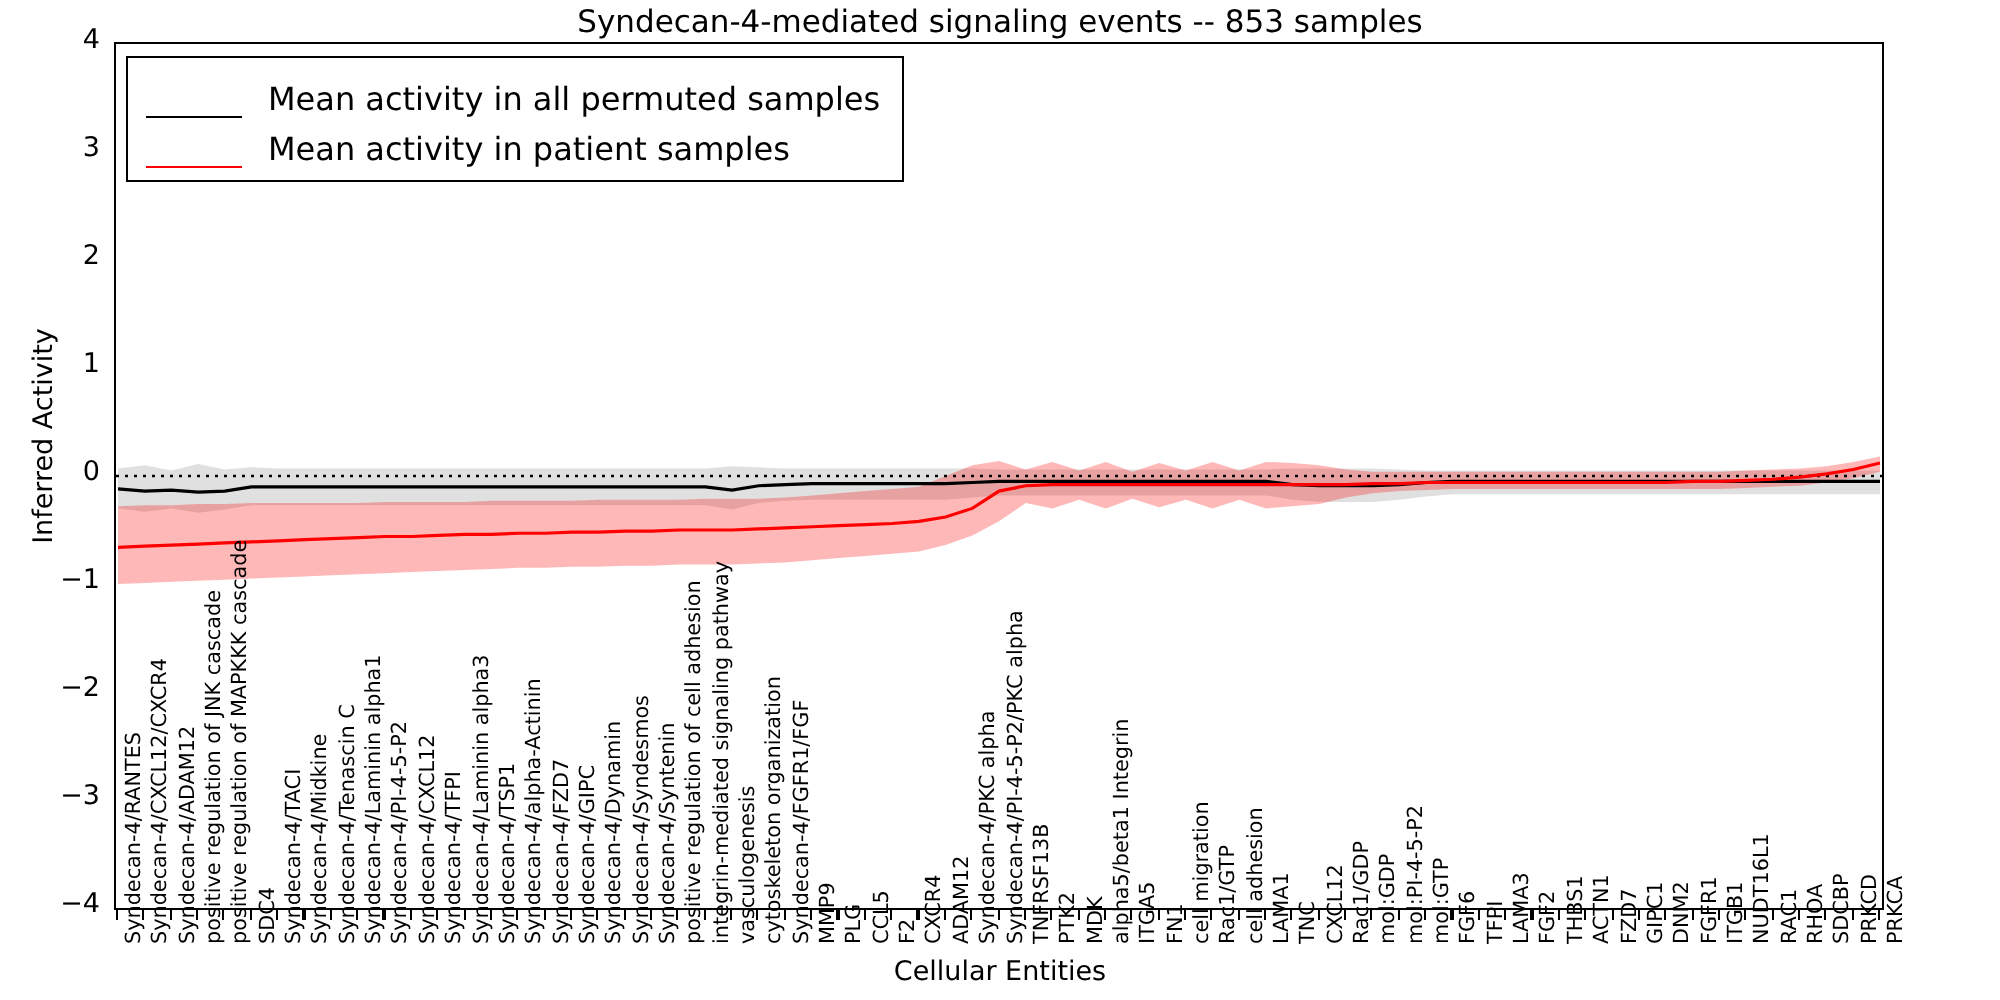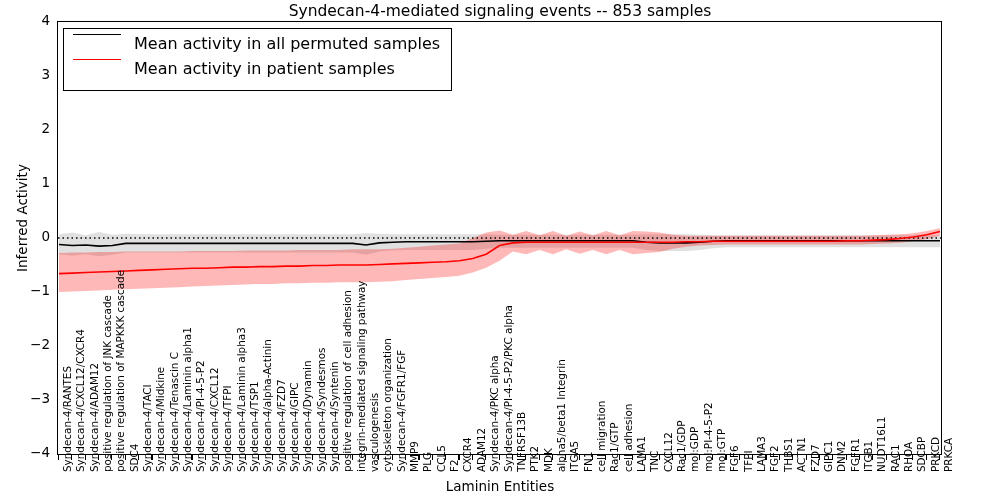--- a/index.html
+++ b/index.html
@@ -9,32 +9,32 @@
   #ylabel{position:absolute;left:-88px;top:210px;width:220px;text-align:center;font-size:13.5px;transform:rotate(-90deg);color:#000;}
   #xlabel{position:absolute;left:0;top:478px;width:1000px;text-align:center;font-size:13.5px;color:#000;}
   #plot{position:absolute;left:57px;top:21px;width:885px;height:434px;border:1.2px solid #000;box-sizing:border-box;overflow:hidden;background:#fff;}
   #svg{position:absolute;left:0;top:0;}
   .ytick{position:absolute;right:0;width:40px;text-align:right;font-size:13.5px;color:#000;transform:translateY(-9px);}
   .ytickmark{position:absolute;left:57px;width:5px;height:1.2px;background:#000;}
   .ytickmark.r{left:937px;}
   .xtickmark{position:absolute;top:455px;width:1.1px;height:5px;background:#000;}
   .xlab{position:absolute;font-size:10.4px;color:#000;white-space:nowrap;transform-origin:left top;transform:rotate(-90deg);line-height:10.4px;}
   #legend{position:absolute;left:63px;top:28px;border:1.4px solid #000;background:#fff;padding:5px 11px 6px 9px;}
-  .lgrow{display:flex;align-items:flex-start;height:25px;}
+  .lgrow{display:flex;align-items:flex-end;height:25px;}
   .lgline{width:48px;height:0;border-top:1.6px solid #000;margin-right:13px;}
   .lgline.red{border-top-color:#ff0000;}
   .lgtxt{font-size:16px;color:#000;}
 </style>
 </head>
 <body>
 
 <div id="root">
   <div id="title">Syndecan-4-mediated signaling events -- 853 samples</div>
   <div id="ylabel">Inferred Activity</div>
-  <div id="xlabel">Laminin Entities</div>
+  <div id="xlabel">Cellular Entities</div>
 
   <div id="yticks-layer">
       <div class="ytick" style="top: 21px; right: 950px;">4</div>
       <div class="ytickmark" style="top: 21px;"></div>
       <div class="ytickmark r" style="top: 21px;"></div>
       <div class="ytick" style="top: 75px; right: 950px;">3</div>
       <div class="ytickmark" style="top: 75px;"></div>
       <div class="ytickmark r" style="top: 75px;"></div>
       <div class="ytick" style="top: 129px; right: 950px;">2</div>
       <div class="ytickmark" style="top: 129px;"></div>

